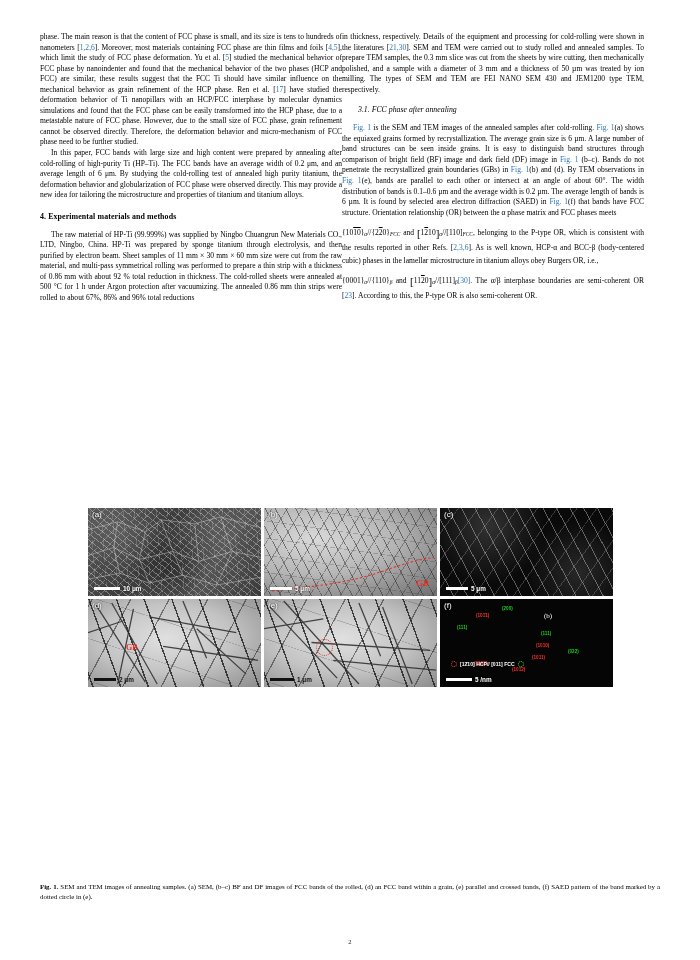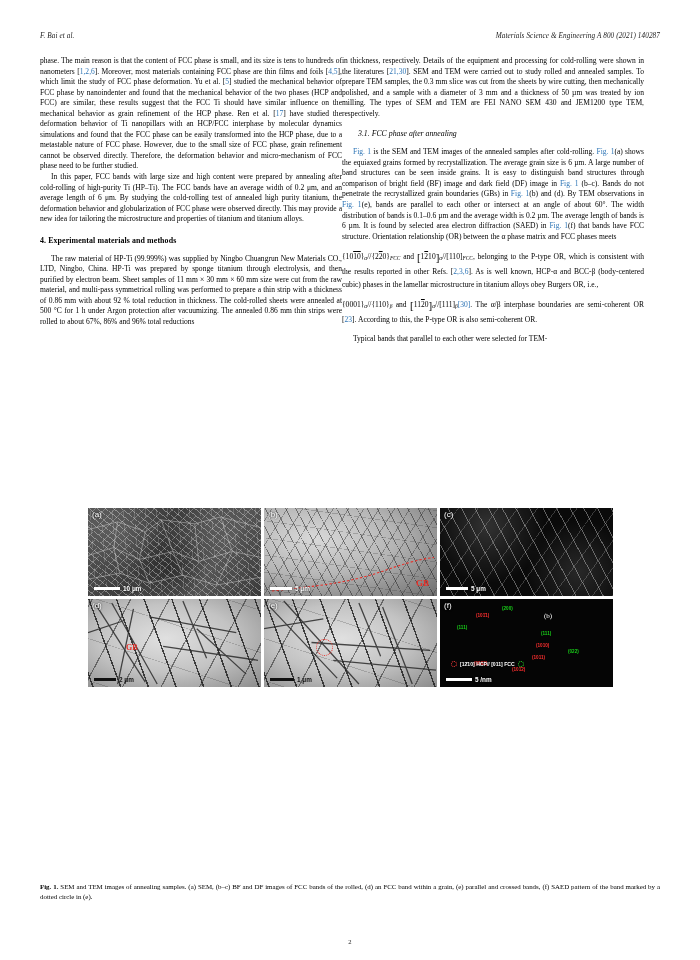--- a/index.html
+++ b/index.html
@@ -150,24 +150,20 @@
   .pageno {
     position:absolute; left:0; right:0; top:938px; text-align:center;
     font-size:6.6px; color:#222;
   }
 </style>
 </head>
 <body>
 
 <div class="page">
 
-  <div class="runhead">
-    <span>F. Bai et al.</span>
-    <span>Materials Science &amp; Engineering A 800 (2021) 140287</span>
-  </div>
 
   <div class="cols">
 
     <div class="col">
 
       <p class="body">
         <span>phase. The main reason is that the content of FCC phase is small, and its
         size is tens to hundreds of nanometers [</span><span class="ref">1,2,6</span>]. Moreover, most materials
         containing FCC phase are thin films and foils [<span class="ref">4,5</span>], which limit the study
         of FCC phase deformation. Yu et al. [<span class="ref">5</span>] studied the mechanical behavior
@@ -226,21 +222,20 @@
         lamellar microstructure in titanium alloys obey Burgers OR, i.e.,
       </p>
 
       <p class="eqline">
         {0001}<sub class="g">α</sub>//{110}<sub class="g">β</sub> and
         <span class="brk">[</span>11<span class="ovl">2</span>0<span class="brk">]</span><sub class="g">α</sub>//[111]<sub class="g">β</sub><span class="ref">[30]</span>. The α/β interphase boundaries
         are semi-coherent OR [<span class="ref">23</span>]. According to this, the P-type OR is also
         semi-coherent OR.
       </p>
 
-      <p class="body indent" style="margin-top:1px">Typical bands that parallel to each other were selected for TEM-</p>
     </div>
   </div>
 
   <div class="figure">
     <div class="grid">
 
       <div class="panel">
         <div class="sem"></div>
         <svg class="grainnet" viewBox="0 0 175 88" preserveAspectRatio="none">
           <g stroke="#d8d8d8" stroke-width=".7" fill="none" opacity=".75">

